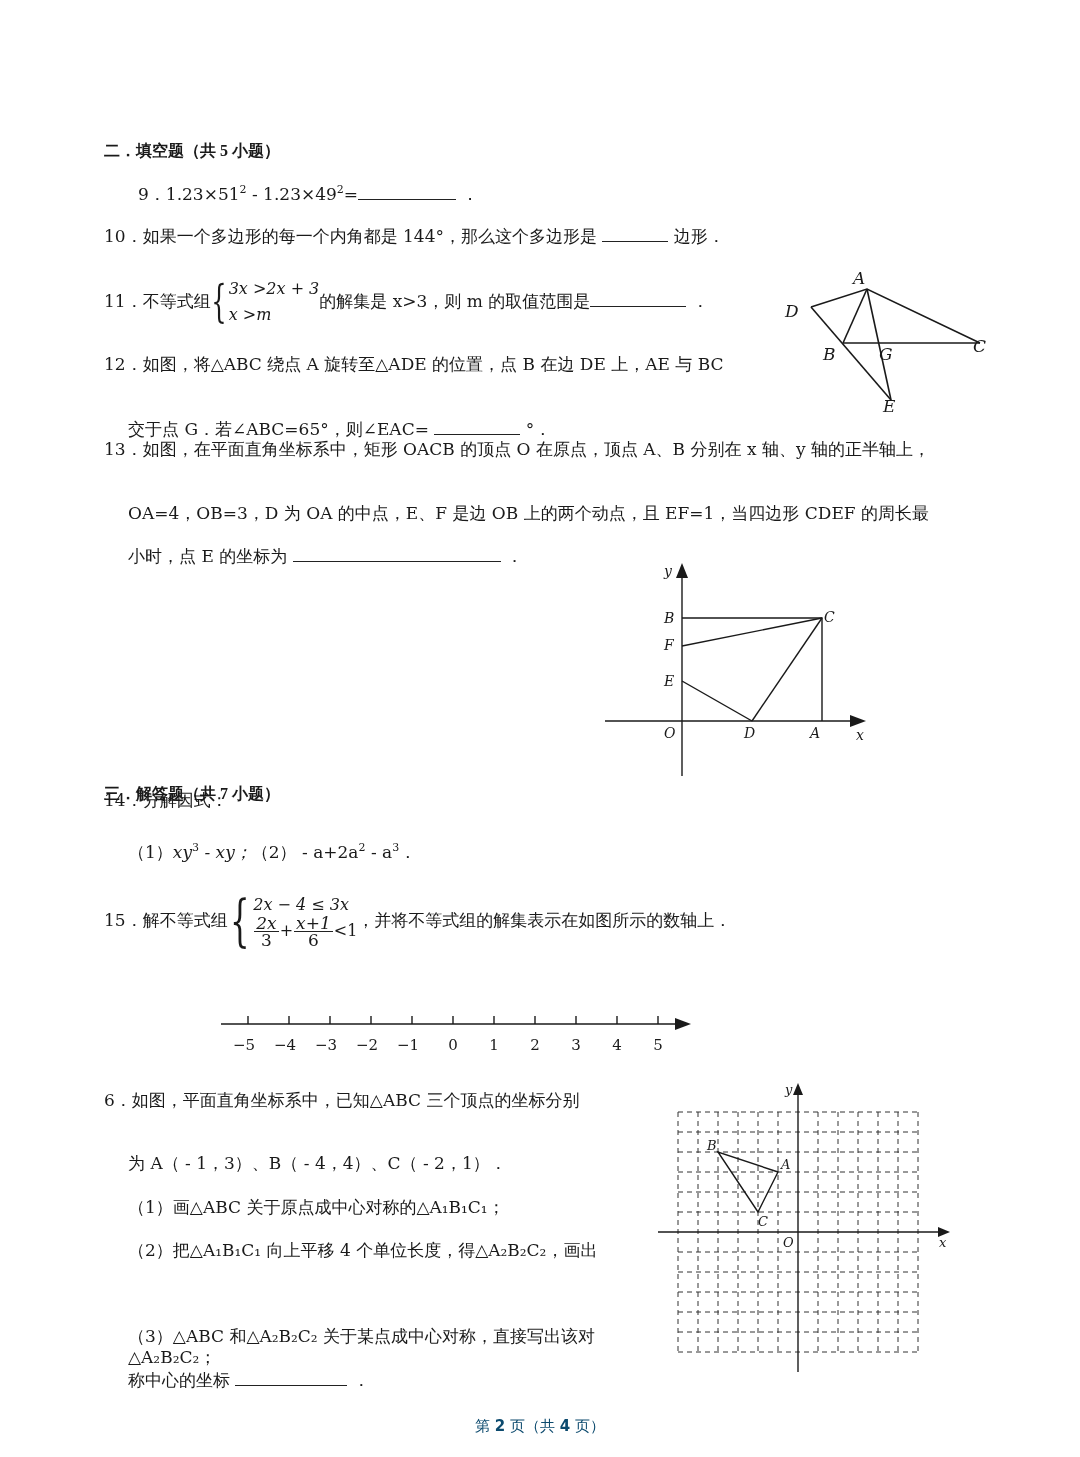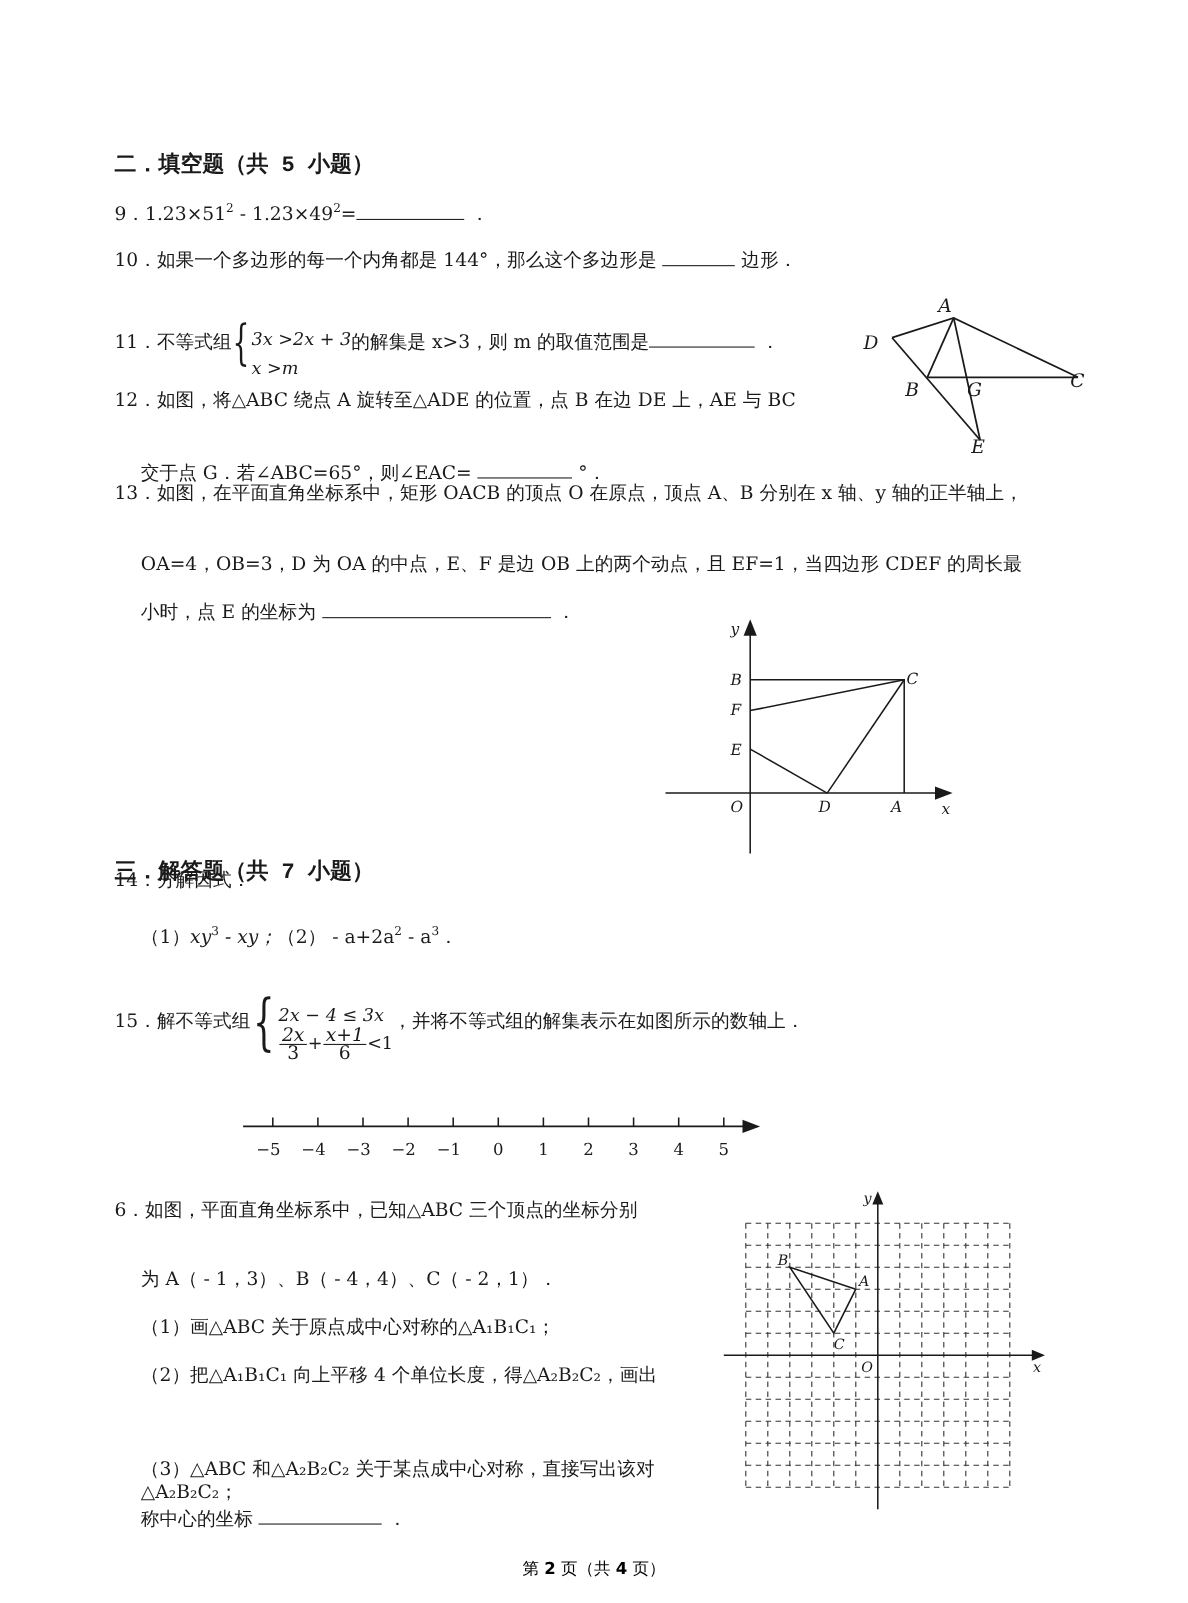--- a/index.html
+++ b/index.html
@@ -1,41 +1,41 @@
 <!DOCTYPE html>
 <html><head>
 <meta charset="utf-8">
 <style>
   html, body { margin: 0; padding: 0; background: #ffffff; }
   body { width: 1080px; height: 1457px; position: relative; overflow: hidden;
          font-family: "DejaVu Serif", "Liberation Serif", serif; color: #1a1a1a; }
   .line { position: absolute; left: 104px; font-size: 17px; white-space: nowrap; line-height: 24px; }
   .indent { left: 128px; margin-top: 21px; }
-  .heading { font-weight: bold; font-family: Liberation Mono, monospace; font-size: 20px; }
+  .heading { font-weight: bold; font-family: Liberation Serif, serif; font-size: 16px; }
   .blank { display: inline-block; border-bottom: 1px solid #222; height: 18px; vertical-align: baseline; }
   i, .it { font-style: italic; }
   sup { font-size: 11px; vertical-align: 7px; line-height: 0; }
   .brace-wrap { display: inline-block; vertical-align: middle; position: relative; }
   .brace { font-size: 44px; line-height: 44px; display: inline-block; vertical-align: middle; transform: scaleX(0.55); margin: 0 -4px 0 -6px; font-family: "DejaVu Serif", serif; }
-  .sys { display: inline-block; vertical-align: middle; line-height: 26px; font-size: 16px; margin-top: 20px; }
+  .sys { display: inline-block; vertical-align: middle; line-height: 26px; font-size: 16px; }
   .sys div { white-space: nowrap; }
   .frac { display: inline-block; vertical-align: middle; text-align: center; font-size: 17px; line-height: 16px; margin: 0 1px; }
   .frac .num { display: block; border-bottom: 1px solid #222; padding: 0 2px; }
   .frac .den { display: block; }
   svg text { font-family: "DejaVu Serif", "Liberation Serif", serif; }
   .footer { position: absolute; left: 0; width: 1080px; top: 1417px; text-align: center; font-size: 15px;
-            font-family: "DejaVu Sans", "Liberation Sans", sans-serif; color: #000000; }
+            font-family: "DejaVu Sans", "Liberation Sans", sans-serif; color: #0c4a6e; }
   .footer b { font-weight: bold; }
 </style>
 </head>
 <body>
 
 <div class="line heading" style="top:139px;">二．填空题（共 5 小题）</div>
 
-<div class="line" style="top:181px;">
+<div class="line" style="top:181px;margin-left:34px;">
   <span>9．</span><span>1.23×51</span><sup>2</sup><span> - 1.23×49</span><sup>2</sup><span>=</span><span class="blank" style="width:98px;"></span>
   <span>．</span>
 </div>
 
 <div class="line" style="top:223px;">
   <span>10．</span><span>如果一个多边形的每一个内角都是 144°，那么这个多边形是</span>
   <span class="blank" style="width:66px;"></span>
   <span>边形．</span>
 </div>
 

